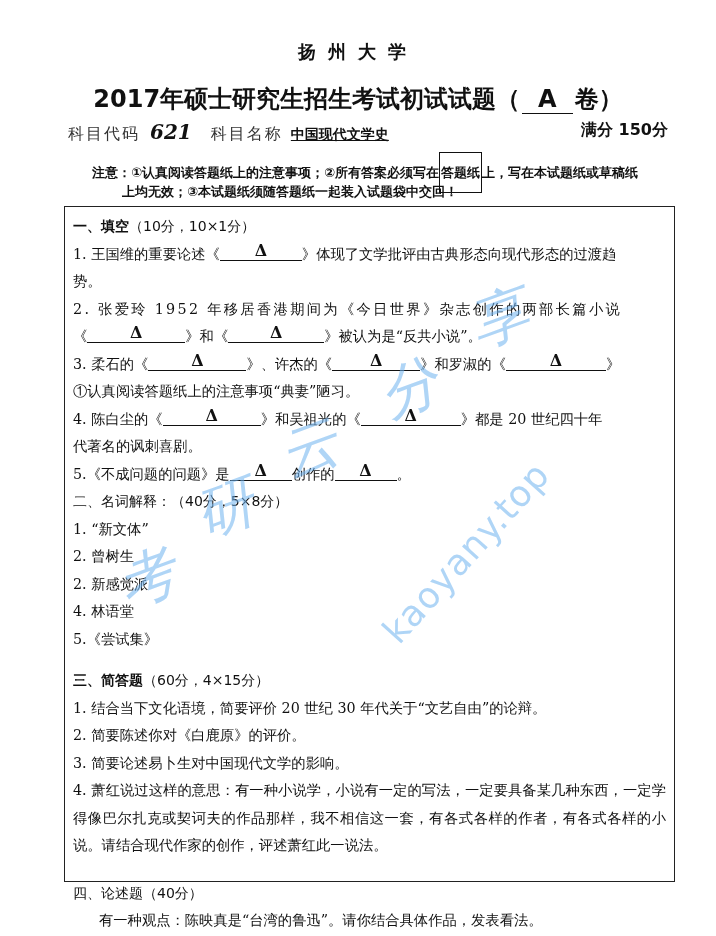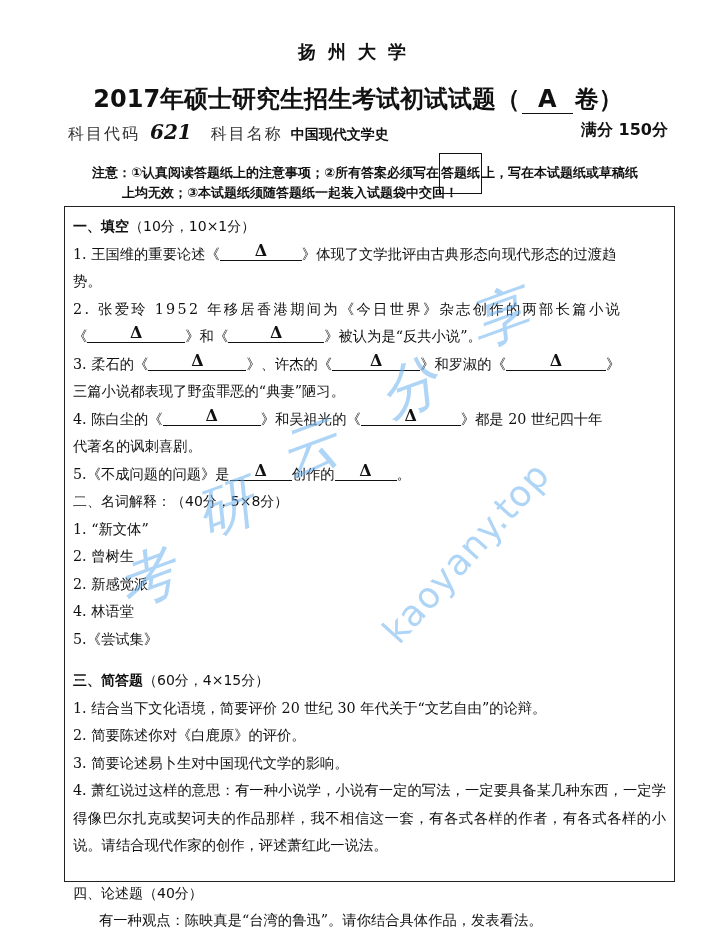--- a/index.html
+++ b/index.html
@@ -15,24 +15,24 @@
   }
   .title-sub {
     left:0; width:716px; top:83px; text-align:center;
     font-family:"DejaVu Sans","Liberation Sans",sans-serif; font-weight:bold;
     font-size:24px;
   }
   .title-sub .paper-type { display:inline-block; border-bottom:1.5px solid #111; padding:0 16px; margin:0 2px; }
   .meta-row { left:68px; top:120px; width:600px; font-size:16px; }
   .meta-row .lbl { color:#333; letter-spacing:2px; }
   .meta-row .code { font-family:"DejaVu Serif",serif; font-style:italic; font-size:20px; margin:0 14px 0 10px;font-weight:bold; }
-  .meta-row .subj { font-family:"DejaVu Sans",sans-serif; font-weight:bold; font-size:14px; margin-left:8px; }
+  .meta-row .subj { font-family:"DejaVu Sans",sans-serif; font-weight:bold; font-size:14px; margin-left:8px;text-decoration:underline; }
   .meta-row .score { position:absolute; right:0; top:0; font-family:"DejaVu Sans",sans-serif; font-weight:bold; font-size:16px; }
   .notice { left:92px; top:163px; width:580px; font-family:"DejaVu Sans",sans-serif; font-weight:bold; font-size:13px; line-height:19px; }
-  .notice .boxed { border:1px solid #111; padding:12px 1px;font-family:Liberation Mono, monospace; }
+  .notice .boxed { border:1px solid #111; padding:12px 1px; }
   .notice .line2 { padding-left:30px; }
 
   .question-box {
     left:64px; top:206px; width:611px; height:676px; border:1px solid #222;
     box-sizing:border-box; padding:6px 8px;
     font-size:14.3px; line-height:27.5px;
   }
   .sec-head { font-family:"DejaVu Sans",sans-serif; font-size:14px; }
   .sec-head b { font-weight:bold; }
   .q-line { white-space:nowrap; }
@@ -79,21 +79,21 @@
   <div>势。</div>
 
   <div class="q-line" style="letter-spacing:2.3px">2. 张爱玲 1952 年移居香港期间为《今日世界》杂志创作的两部长篇小说</div>
   <div class="q-line">
     <span>《</span><span class="blank" style="width:98px"><span class="tri">Δ</span></span><span>》和《</span><span class="blank" style="width:96px"><span class="tri">Δ</span></span><span>》被认为是“反共小说”。</span>
   </div>
 
   <div class="q-line">
     <span>3. 柔石的《</span><span class="blank" style="width:98px"><span class="tri">Δ</span></span><span>》、许杰的《</span><span class="blank" style="width:88px"><span class="tri">Δ</span></span><span>》和罗淑的《</span><span class="blank" style="width:100px"><span class="tri">Δ</span></span><span>》</span>
   </div>
-  <div>三篇小说都表现了野蛮罪恶的“典妻”陋习。</div>
+  <div>①认真阅读答题纸上的注意事项“典妻”陋习。</div>
 
   <div class="q-line">
     <span>4. 陈白尘的《</span><span class="blank" style="width:98px"><span class="tri">Δ</span></span><span>》和吴祖光的《</span><span class="blank" style="width:100px"><span class="tri">Δ</span></span><span>》都是 20 世纪四十年</span>
   </div>
   <div>代著名的讽刺喜剧。</div>
 
   <div class="q-line">
     <span>5.《不成问题的问题》是</span><span class="blank" style="width:62px"><span class="tri">Δ</span></span><span>创作的</span><span class="blank" style="width:62px"><span class="tri">Δ</span></span><span>。</span>
   </div>
 

